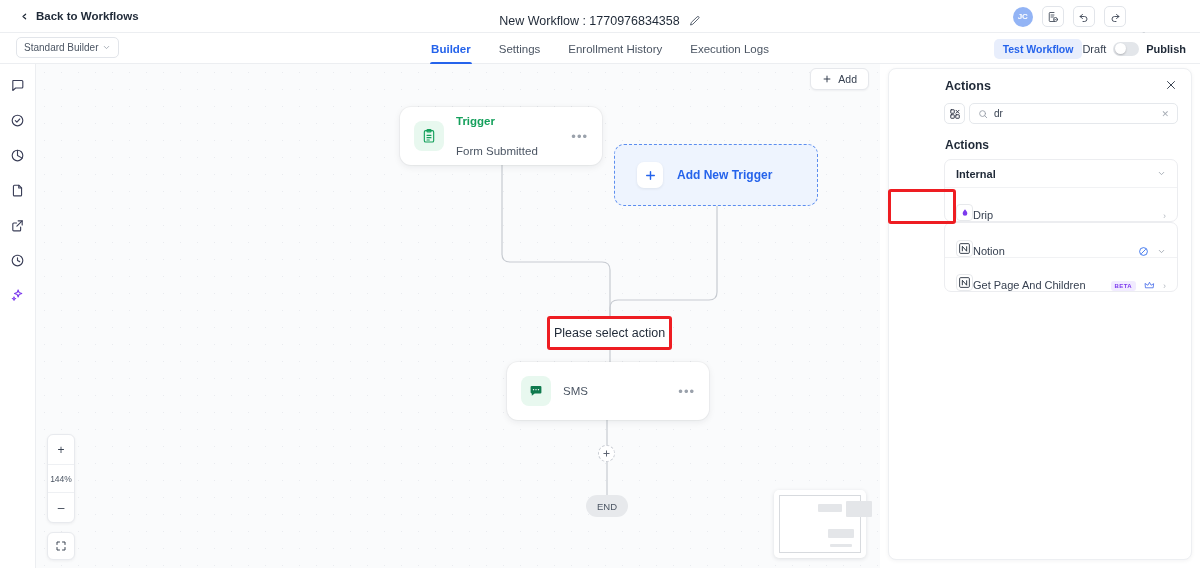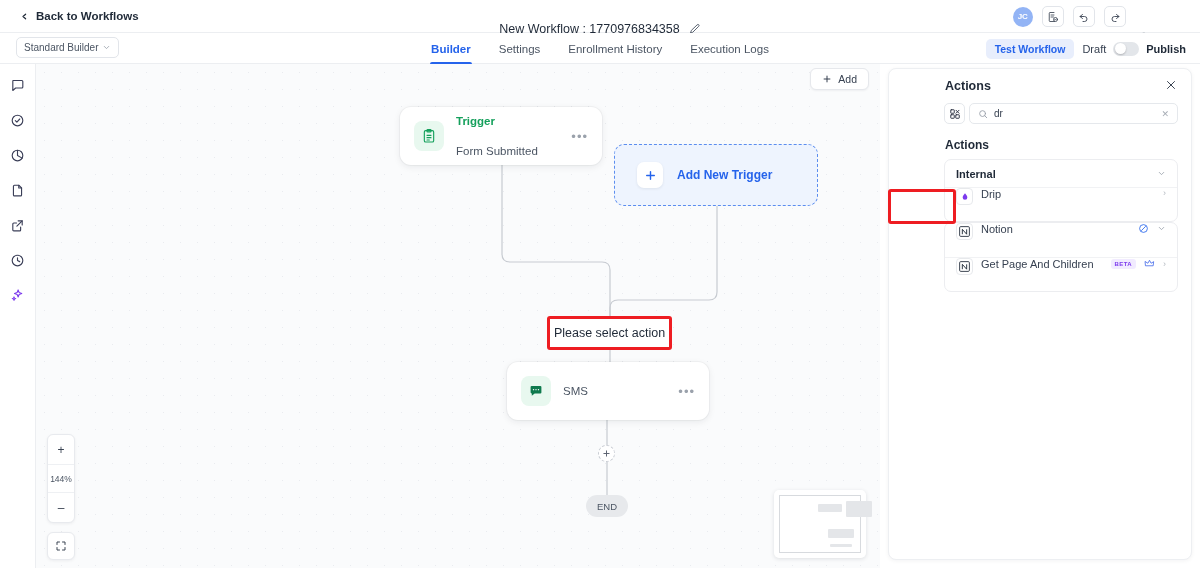--- a/index.html
+++ b/index.html
@@ -18,21 +18,21 @@
     background: #fff; display: flex; align-items: center;
     border-bottom: 1px solid #eceef1;
   }
   .back-link {
     display: flex; align-items: center; gap: 7px;
     margin-left: 20px; font-size: 11.5px; font-weight: 600; color: #1f2937;
     cursor: pointer;
   }
   .back-chevron { width: 9px; height: 9px; display: block; }
   .wf-title-wrap {
-    position: absolute; left: 0; right: 0; top: 12px; height: 33px;
+    position: absolute; left: 0; right: 0; top: 4px; height: 33px;
     display: flex; align-items: center; justify-content: center; gap: 9px;
     pointer-events: none;
   }
   .wf-title { font-size: 12.5px; color: #1f2937; font-weight: 400; }
   .pencil-icon { width: 12px; height: 12px; pointer-events: auto; cursor: pointer; }
   .top-right {
     position: absolute; right: 14px; top: 0; height: 33px;
     display: flex; align-items: center; gap: 9px;
   }
   .avatar {
@@ -71,21 +71,21 @@
     font-size: 11.5px; color: #4b5563; cursor: pointer;
     height: 31px; display: flex; align-items: center; position: relative;
   }
   .tab.active { color: #2563eb; font-weight: 600; }
   .tab.active::after {
     content: ""; position: absolute; bottom: 0; left: -1px; right: -1px;
     height: 2px; background: #2563eb; border-radius: 2px 2px 0 0;
   }
   .subbar-right {
     position: absolute; right: 14px; top: 0; height: 31px;
-    display: flex; align-items: center; gap: 8px;
+    display: flex; align-items: center; gap: 0;
   }
   .test-btn {
     background: #e8eefc; color: #2563eb; font-size: 10.5px; font-weight: 600;
     border-radius: 5px; padding: 4px 9px; cursor: pointer; border: none;
     font-family: inherit;
   }
   .toggle-group { display: flex; align-items: center; gap: 7px; font-size: 11px; color: #374151; }
   .toggle {
     width: 26px; height: 14px; border-radius: 8px; background: #e3e6ea;
     position: relative; cursor: pointer;
@@ -234,21 +234,21 @@
   .section-title { font-size: 12px; font-weight: 700; color: #1f2937; padding: 14px 14px 7px; }
   .group-card {
     margin: 0 13px; border: 1px solid #ecedf0; border-radius: 7px; overflow: hidden; background: #fff;
   }
   .group-row {
     height: 27px; display: flex; align-items: center; padding: 0 11px;
     font-size: 11px; font-weight: 700; color: #1f2937; cursor: pointer;
   }
   .group-row .caret { margin-left: auto; }
   .app-row {
-    height: 34px; display: flex; align-items: flex-start; padding: 0 11px; gap: 8px;
+    height: 34px; display: flex; align-items: flex-end; padding: 0 11px; gap: 0;
     border-top: 1px solid #f1f2f4; cursor: pointer; position: relative;
   }
   .app-row:first-child { border-top: none; }
   .app-icon {
     width: 17px; height: 17px; border-radius: 4px; background: #fff;
     border: 1px solid #e7e9ec; display: flex; align-items: center; justify-content: center;
     flex: none; overflow: hidden;
   }
   .app-name { font-size: 11px; color: #374151; }
   .row-right { margin-left: auto; display: flex; align-items: center; gap: 8px; }

